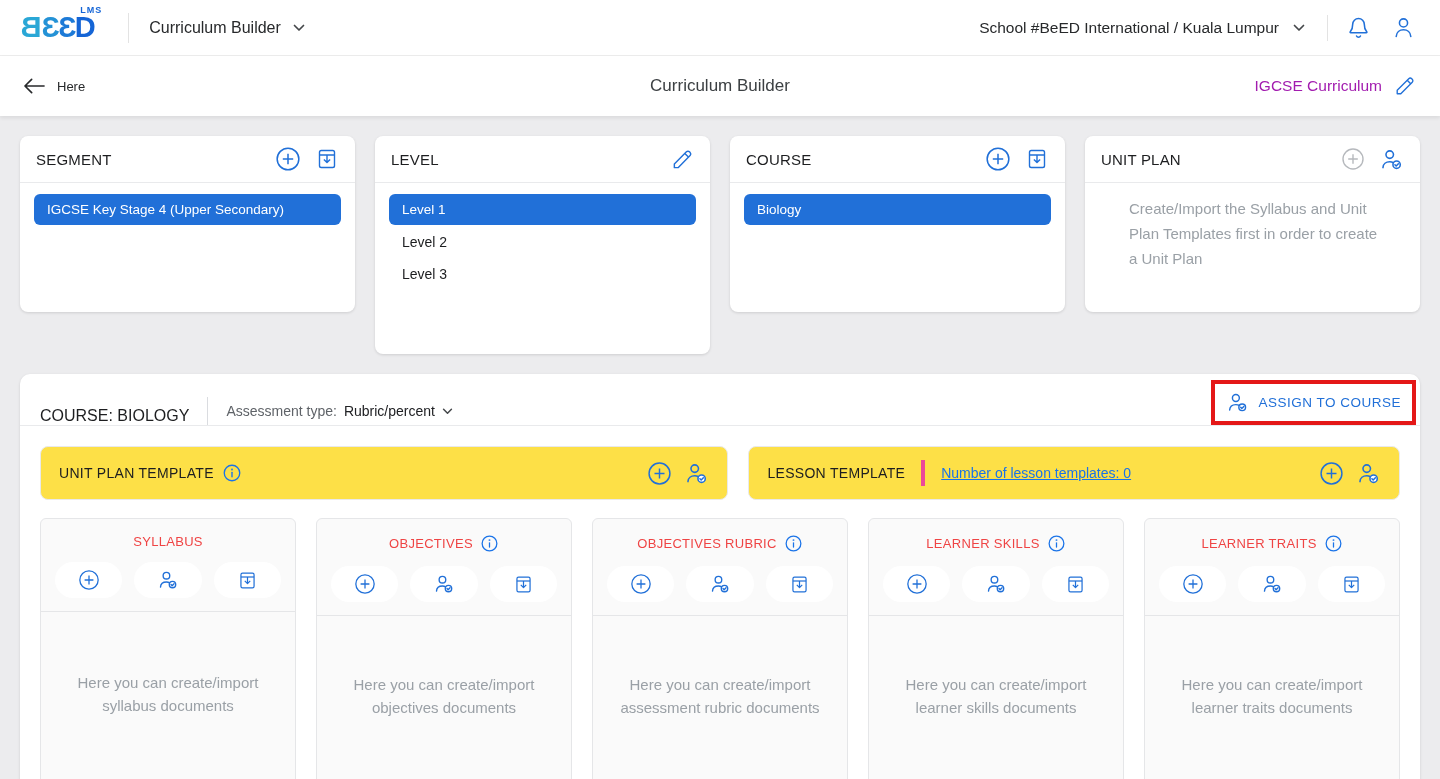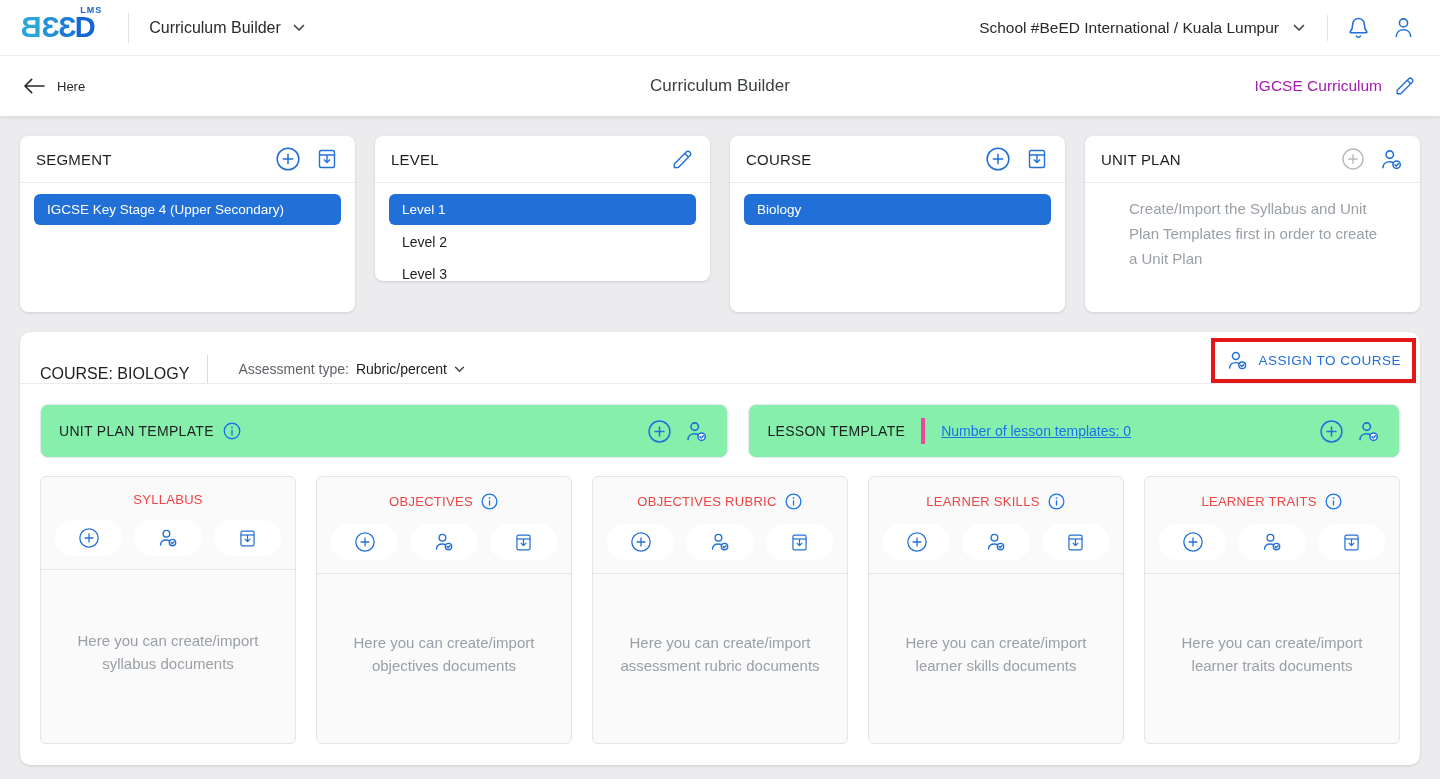--- a/index.html
+++ b/index.html
@@ -37,43 +37,43 @@
   }
   .back-btn { display:flex; align-items:center; gap:12px; background:none; border:none; cursor:pointer; font-size:13px; color:#27292b; width:max-content; }
   .toolbar-title { font-size:17px; font-weight:500; color:#3c4043; text-align:center; }
   .toolbar-right { display:flex; align-items:center; gap:12px; justify-self:end; font-size:15.5px; color:#a21caf; }
   .edit-btn { background:none; border:none; cursor:pointer; padding:0; }
 
   
   .content { padding:20px; }
   .panels { display:flex; gap:20px; align-items:flex-start; }
   .panel { flex:1; background:#fff; border-radius:8px; box-shadow:0 1px 3px rgba(0,0,0,0.13); height:176px; overflow:hidden; }
-  .panel.tall { height:145px; }
+  .panel.tall { height:218px; }
   .panel-header { height:47px; display:flex; align-items:center; justify-content:space-between; padding:0 16px; border-bottom:1px solid #e9eaec; }
   .panel-title { font-size:15px; font-weight:500; letter-spacing:0.2px; color:#1d1e20; }
   .panel-actions { display:flex; align-items:center; gap:14px; }
   .panel-actions button { background:none; border:none; cursor:pointer; padding:0; }
   .panel-body { padding:11px 14px; display:flex; flex-direction:column; gap:1px; }
   .list-item { min-height:31px; display:flex; align-items:center; padding:0 13px; border-radius:6px; font-size:14px; color:#1d1e20; cursor:pointer; }
   .list-item.selected { background:#2170d8; color:#fff; font-weight:500; font-size:13.5px; }
   .panel-placeholder { color:#9aa0a6; font-size:15px; line-height:1.68; margin:13px 0 0 44px; width:250px; }
 
   
   .course-card { margin-top:20px; background:#fff; border-radius:10px; box-shadow:0 1px 3px rgba(0,0,0,0.13); height:433px; }
   .course-header { height:52px; display:flex; align-items:flex-end; padding:0 20px; border-bottom:1px solid #e9eaec; }
   .course-title { font-size:16px; font-weight:500; color:#1d1e20; }
-  .assessment { display:flex; align-items:center; gap:7px; margin-left:18px; padding-left:30px; border-left:1px solid #dadce0; font-size:14px; cursor:pointer; height:28px; }
+  .assessment { display:flex; align-items:center; gap:7px; margin-left:18px; padding-left:18px; border-left:1px solid #dadce0; font-size:14px; cursor:pointer; height:28px; }
   .assessment-label { color:#5f6368; }
   .assessment-value { color:#202124; font-weight:500; }
   .assign-wrap { margin-left:auto; margin-right:-16px; border:4px solid #e41717; padding:7px 11px; display:flex; align-items:center; background:#fff; }
   .assign-btn { display:flex; align-items:center; gap:9px; background:none; border:none; cursor:pointer; color:#2170d8; font-size:13.5px; font-weight:500; letter-spacing:0.5px; font-family:inherit; }
 
   .course-body { padding:20px; }
   .template-bars { display:flex; gap:20px; }
-  .template-bar { height:54px; background:#86efac; border:1px solid #e9e9eb; border-radius:8px; display:flex; align-items:center; padding:0 18px; }
+  .template-bar { height:54px; background:#fde047; border:1px solid #e9e9eb; border-radius:8px; display:flex; align-items:center; padding:0 18px; }
   .template-bar.upt { flex:1.06; }
   .template-bar.lt { flex:1; }
   .bar-title { font-size:14px; font-weight:500; letter-spacing:0.3px; color:#1d1e20; display:flex; align-items:center; gap:8px; }
   .bar-link { color:#1a73e8; font-size:14px; font-weight:500; text-decoration:underline; margin-left:16px; padding-left:16px; border-left:4px solid #ec4899; line-height:26px; }
   .bar-actions { margin-left:auto; display:flex; align-items:center; gap:12px; }
   .bar-actions button, .info-btn { background:none; border:none; cursor:pointer; padding:0; }
 
   .doc-cards { display:flex; gap:20px; margin-top:18px; }
   .doc-card { flex:1; background:#fafafa; border:1px solid #e5e6e8; border-radius:6px; height:268px; display:flex; flex-direction:column; }
   .doc-card-top { padding:15px 14px 13px; }

